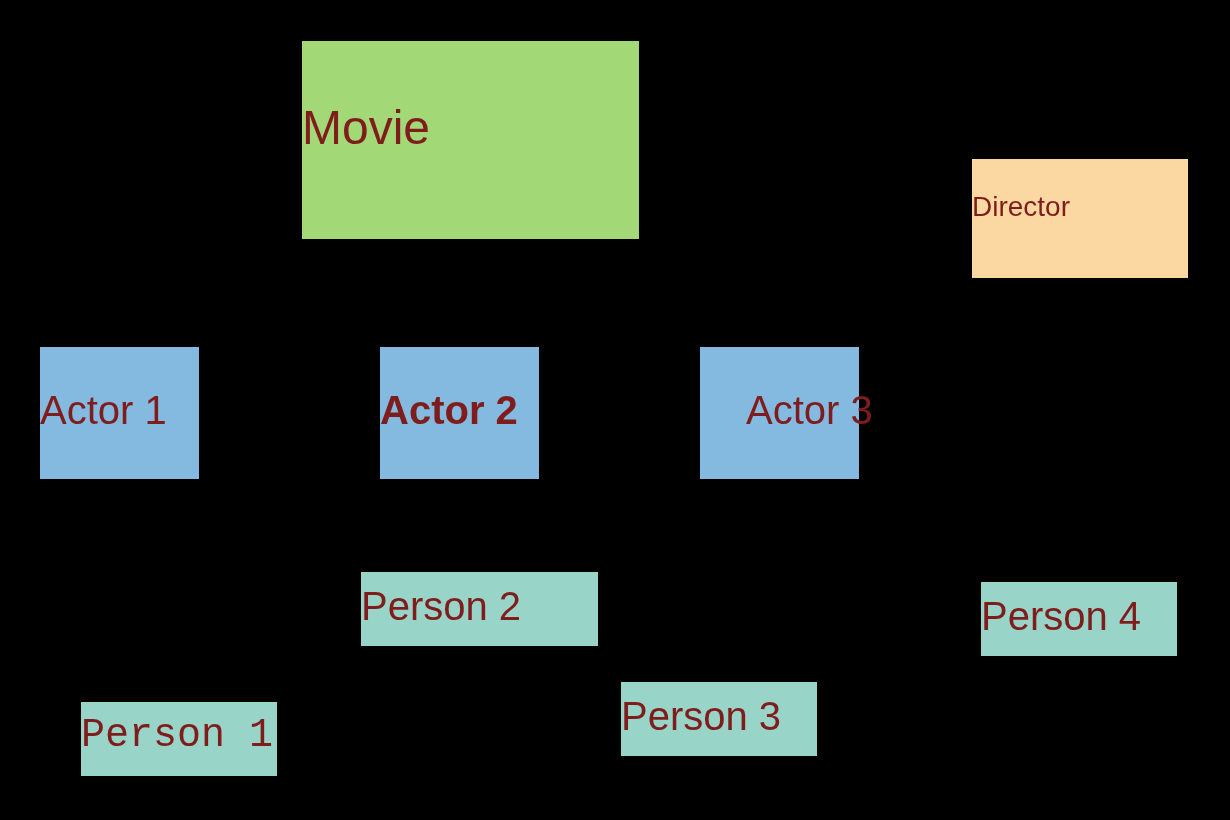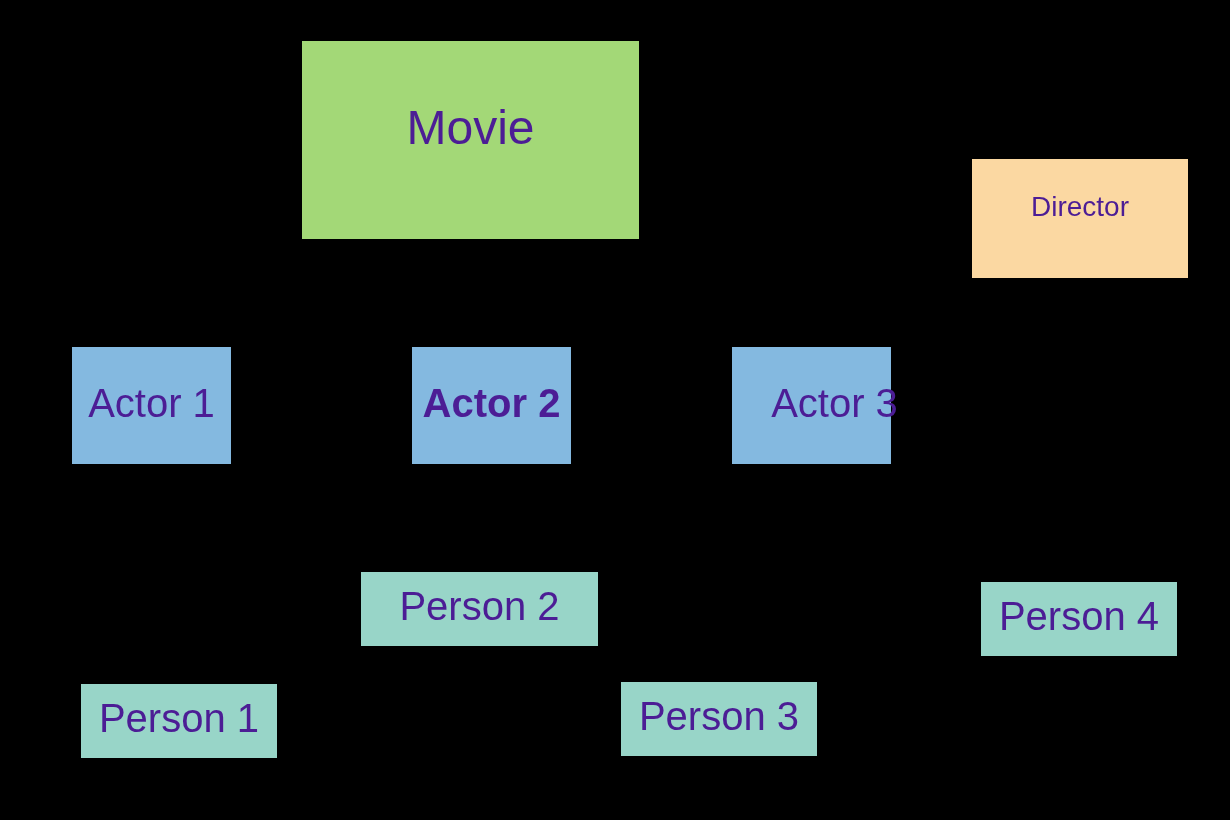--- a/index.html
+++ b/index.html
@@ -12,22 +12,21 @@
     width: 1230px;
     height: 820px;
     background: #000000;
     overflow: hidden;
     font-family: "Liberation Sans", "DejaVu Sans", sans-serif;
   }
   .node {
     position: absolute;
     display: flex;
     align-items: center;
-    justify-content: center;
-    color: #4c1d95;
+    color: #7f1d1d;
     box-sizing: border-box;
   }
   .node .lbl {
     white-space: nowrap;
     line-height: 1;
   }
   
   .movie {
     left: 302px; top: 41px; width: 337px; height: 198px;
     background: #A3D877;
@@ -36,34 +35,33 @@
   }
   .director {
     left: 972px; top: 159px; width: 216px; height: 119px;
     background: #FBD8A2;
     font-size: 28px;
     padding-bottom: 23px;
   }
   .actor {
     background: #84B9E0;
     font-size: 40px;
-    width: 159px; height: 117px;
+    width: 159px; height: 132px;
     padding-bottom: 6px;
-    margin-left: 32px;
   }
   .actor1 { left: 40px;  top: 347px; }
   .actor2 { left: 380px; top: 347px; font-weight: bold; }
   .actor3 { left: 700px; top: 347px; padding-left: 46px; }
   .person {
     background: #98D5C8;
     font-size: 40px;
     width: 196px; height: 74px;
     padding-bottom: 6px;
   }
-  .person1 { left: 81px;  top: 684px; }
+  .person1 { left: 81px;  top: 702px; font-family: Liberation Mono, monospace; }
   .person2 { left: 361px; top: 572px; width: 237px; }
   .person3 { left: 621px; top: 682px; }
   .person4 { left: 981px; top: 582px; }
 </style>
 </head>
 <body>
 
 <div id="canvas">
 
   <div class="node movie">

